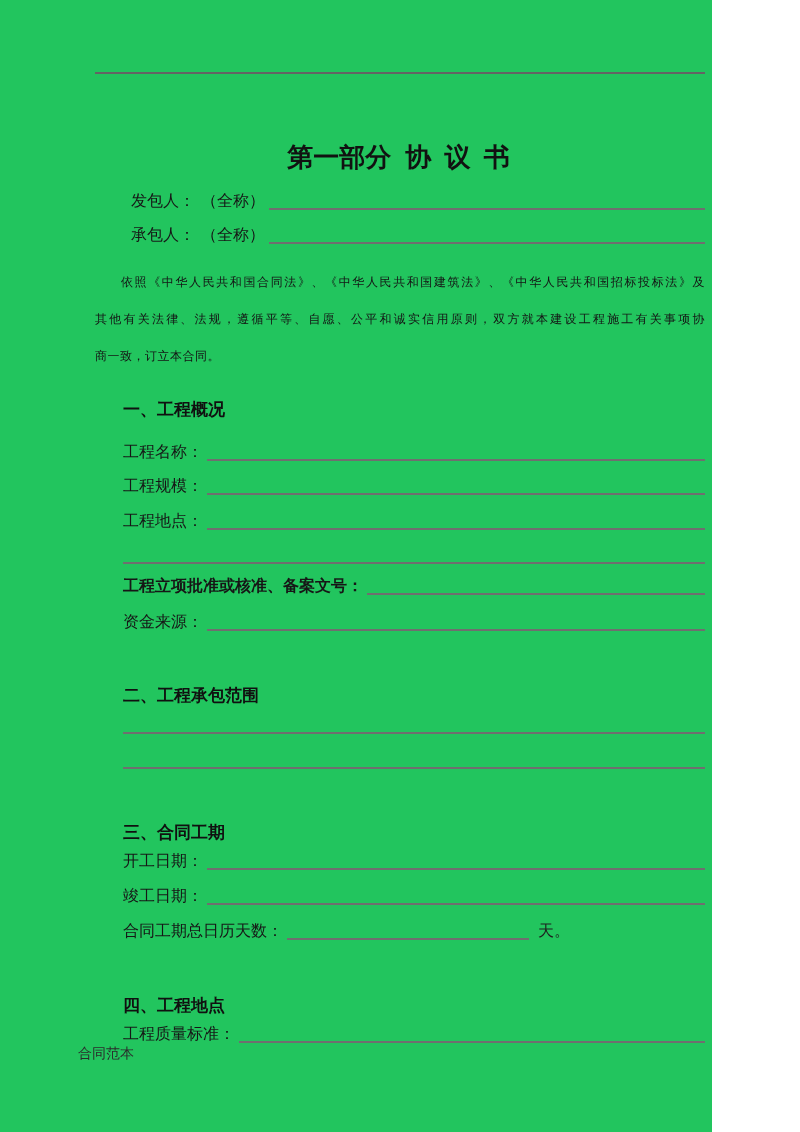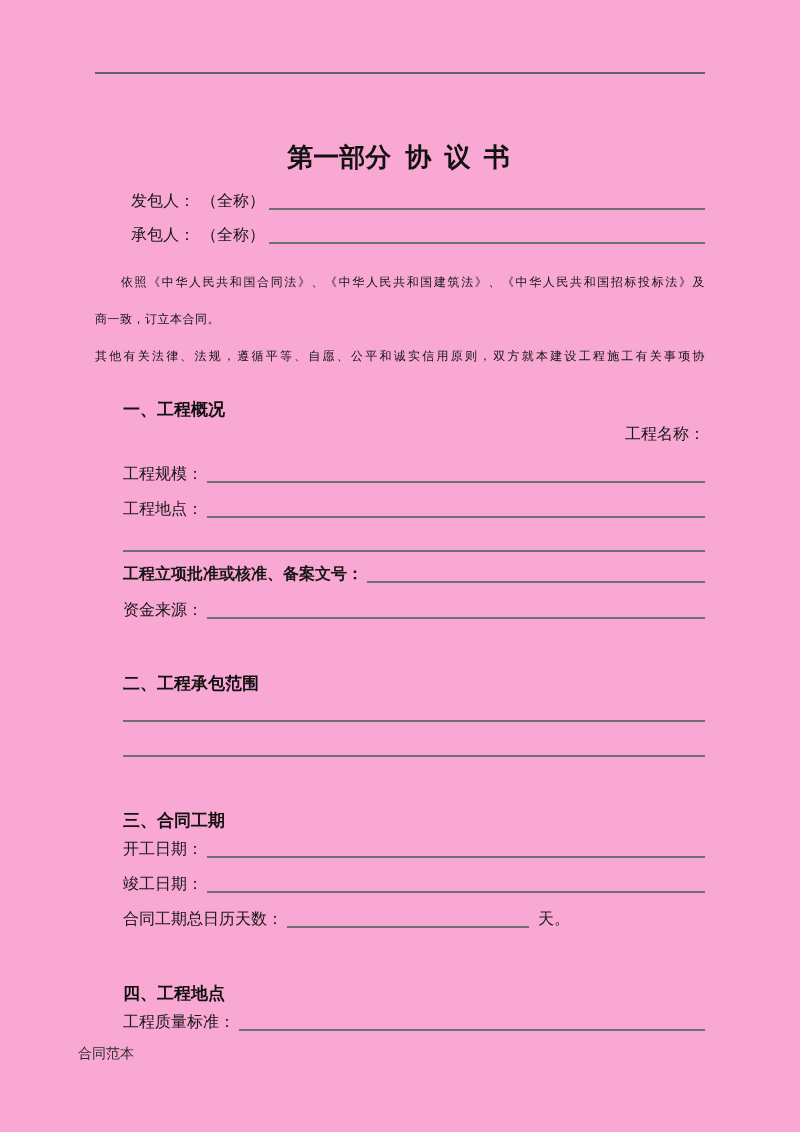--- a/index.html
+++ b/index.html
@@ -1,19 +1,19 @@
 <!DOCTYPE html>
 <html><head>
 <meta charset="utf-8">
 <style>
   html,body { margin:0; padding:0; background:#ffffff; }
   .page {
     position:relative;
-    width:800px; height:1132px;
-    background:#f9a8d4;
+    width:712px; height:1132px;
+    background:#22c55e;
     color:#1e1e1e;
     font-family:"Liberation Serif","DejaVu Serif",serif;
     overflow:hidden;
   }
   .content { margin:0 95px; width:610px; }
 
   .top-rule {
     margin-top:72px;
     border-top:2px solid #646464;
     height:0;
@@ -76,21 +76,21 @@
     font-weight:bold;
     font-size:17px;
     line-height:17px;
     color:#101010;
   }
   .m-sec1 { margin-top:26px; }
   .m-sec2 { margin-top:55px; }
   .m-sec3 { margin-top:54px; }
   .m-sec4 { margin-top:56px; }
 
-  .mt7 { margin-top:6px;flex-direction:column; }  .mt9 { margin-top:9px; }
+  .mt7 { margin-top:18px; }  .mt9 { margin-top:9px; }
   .mt8 { margin-top:8px; }  .mt5 { margin-top:5px;font-weight:bold; }
   .mt10 { margin-top:10px; } .mt4 { margin-top:4px; }
 
   .footer-note {
     position:absolute;
     left:78px; top:1046px;
     font-size:14px;
     line-height:16px;
     color:#2b2b2b;
   }
@@ -112,22 +112,22 @@
     </div>
 
     <div class="row m-party2">
       <span class="lbl bold">承包人：</span>
       <span class="lbl paren">（全称）</span>
       <span class="fill"></span>
     </div>
 
     <div class="preamble">
       <div class="pline pjust first">依照《中华人民共和国合同法》、《中华人民共和国建筑法》、《中华人民共和国招标投标法》及</div>
+      <div class="pline pjust">其他有关法律、法规，遵循平等、自愿、公平和诚实信用原则，双方就本建设工程施工有关事项协</div>
       <div class="pline">商一致，订立本合同。</div>
-      <div class="pline pjust">其他有关法律、法规，遵循平等、自愿、公平和诚实信用原则，双方就本建设工程施工有关事项协</div>
     </div>
 
     <h2 class="sec m-sec1">一、工程概况</h2>
 
     <div class="row mt7">
       <span class="lbl">工程名称：</span>
       <span class="fill"></span>
     </div>
     <div class="row mt8">
       <span class="lbl">工程规模：</span>

